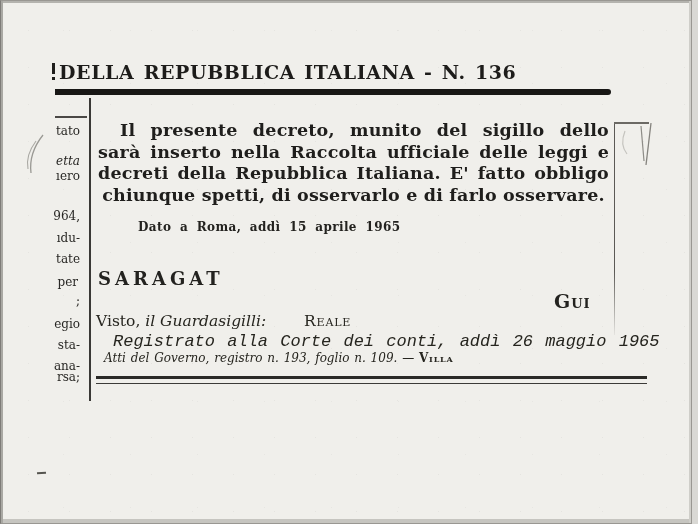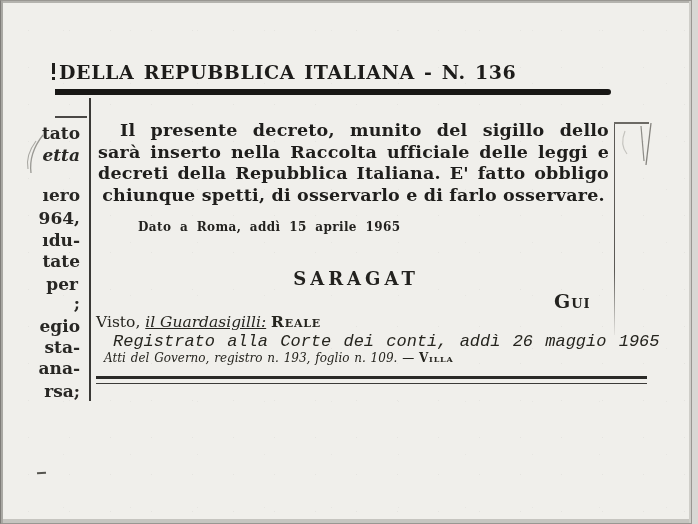--- a/index.html
+++ b/index.html
@@ -41,47 +41,47 @@
   .vline-left{position:absolute;left:88px;top:97px;width:2px;height:303px;background:#3a3936;}
   .vline-right{
     position:absolute;left:613px;top:122px;width:1.4px;height:212px;
     background:linear-gradient(#5b5955 70%, rgba(91,89,85,0.08));
   }
   .corner-h{position:absolute;left:613px;top:121px;width:35px;height:1.6px;background:#6b6964;}
   .margin-rule{position:absolute;left:54px;top:115px;width:32px;height:1.6px;background:#4a4845;}
   
   .margin-col{position:absolute;left:14px;top:0;width:70px;height:524px;}
   .frag{
-    position:absolute;right:5px;font-size:17px;font-weight:bold;color:#282724;
+    position:absolute;right:5px;font-size:12px;font-weight:normal;color:#282724;
     white-space:nowrap;line-height:1;
   }
   .frag.italic{font-style:italic;}
-  .f0{top:124px}.f1{top:146px}.f2{top:186px}.f3{top:209px}.f4{top:231px}.f5{top:252px}
-  .f6{top:275px;right:7px}.f7{top:294px}.f8{top:317px}.f9{top:338px}.f10{top:359px}.f11{top:382px}
+  .f0{top:124px}.f1{top:154px}.f2{top:169px}.f3{top:209px}.f4{top:231px}.f5{top:252px}
+  .f6{top:275px;right:7px}.f7{top:294px}.f8{top:317px}.f9{top:338px}.f10{top:359px}.f11{top:370px}
   
   .para{position:absolute;left:97px;top:119px;width:511px;font-size:17.5px;font-weight:bold;
         color:#1f1e1c;letter-spacing:0.2px;}
   .para .line{height:21.7px;line-height:21.7px;white-space:nowrap;text-align:center;}
   .para .just{text-align:justify;text-align-last:justify;white-space:normal;overflow:hidden;}
   .para .indent{text-indent:22px;}
   .dateline{
     position:absolute;left:137px;top:219px;font-size:12px;font-weight:bold;
     letter-spacing:0.4px;word-spacing:4px;color:#23221f;white-space:nowrap;
   }
   .saragat{
-    position:absolute;left:97px;top:267px;width:516px;text-align:center;
+    position:absolute;left:97px;top:267px;width:516px;
     font-size:18px;font-weight:bold;letter-spacing:4px;color:#23221f;
   }
   .gui{
     position:absolute;left:553px;top:289px;font-size:19px;font-weight:bold;
     font-variant:small-caps;letter-spacing:1px;color:#23221f;
   }
   .visto{position:absolute;left:95px;top:311px;font-size:15.5px;color:#26251f;white-space:nowrap;}
-  .visto .role{font-style:italic;text-decoration:underline;}
-  .visto .name{font-variant:small-caps;font-weight:bold;letter-spacing:0.8px;}
+  .visto .role{font-style:italic;}
+  .visto .name{font-variant:small-caps;font-weight:normal;letter-spacing:0.8px;margin-left:33px;}
   .registrato{
     position:absolute;left:112px;top:331px;font-size:17px;font-style:italic;
     word-spacing:2px;color:#26251f;white-space:nowrap;font-family:Liberation Mono, monospace;
   }
   .atti{position:absolute;left:103px;top:350px;font-size:12px;font-style:italic;
         word-spacing:1px;color:#26251f;white-space:nowrap;}
   .atti .name{font-style:normal;font-variant:small-caps;font-weight:bold;letter-spacing:0.8px;}
   .drule-top{position:absolute;left:95px;top:375px;width:551px;height:2.5px;background:#2b2a27;}
   .drule-bot{position:absolute;left:95px;top:381.5px;width:551px;height:1.5px;background:#3c3b38;}
   

